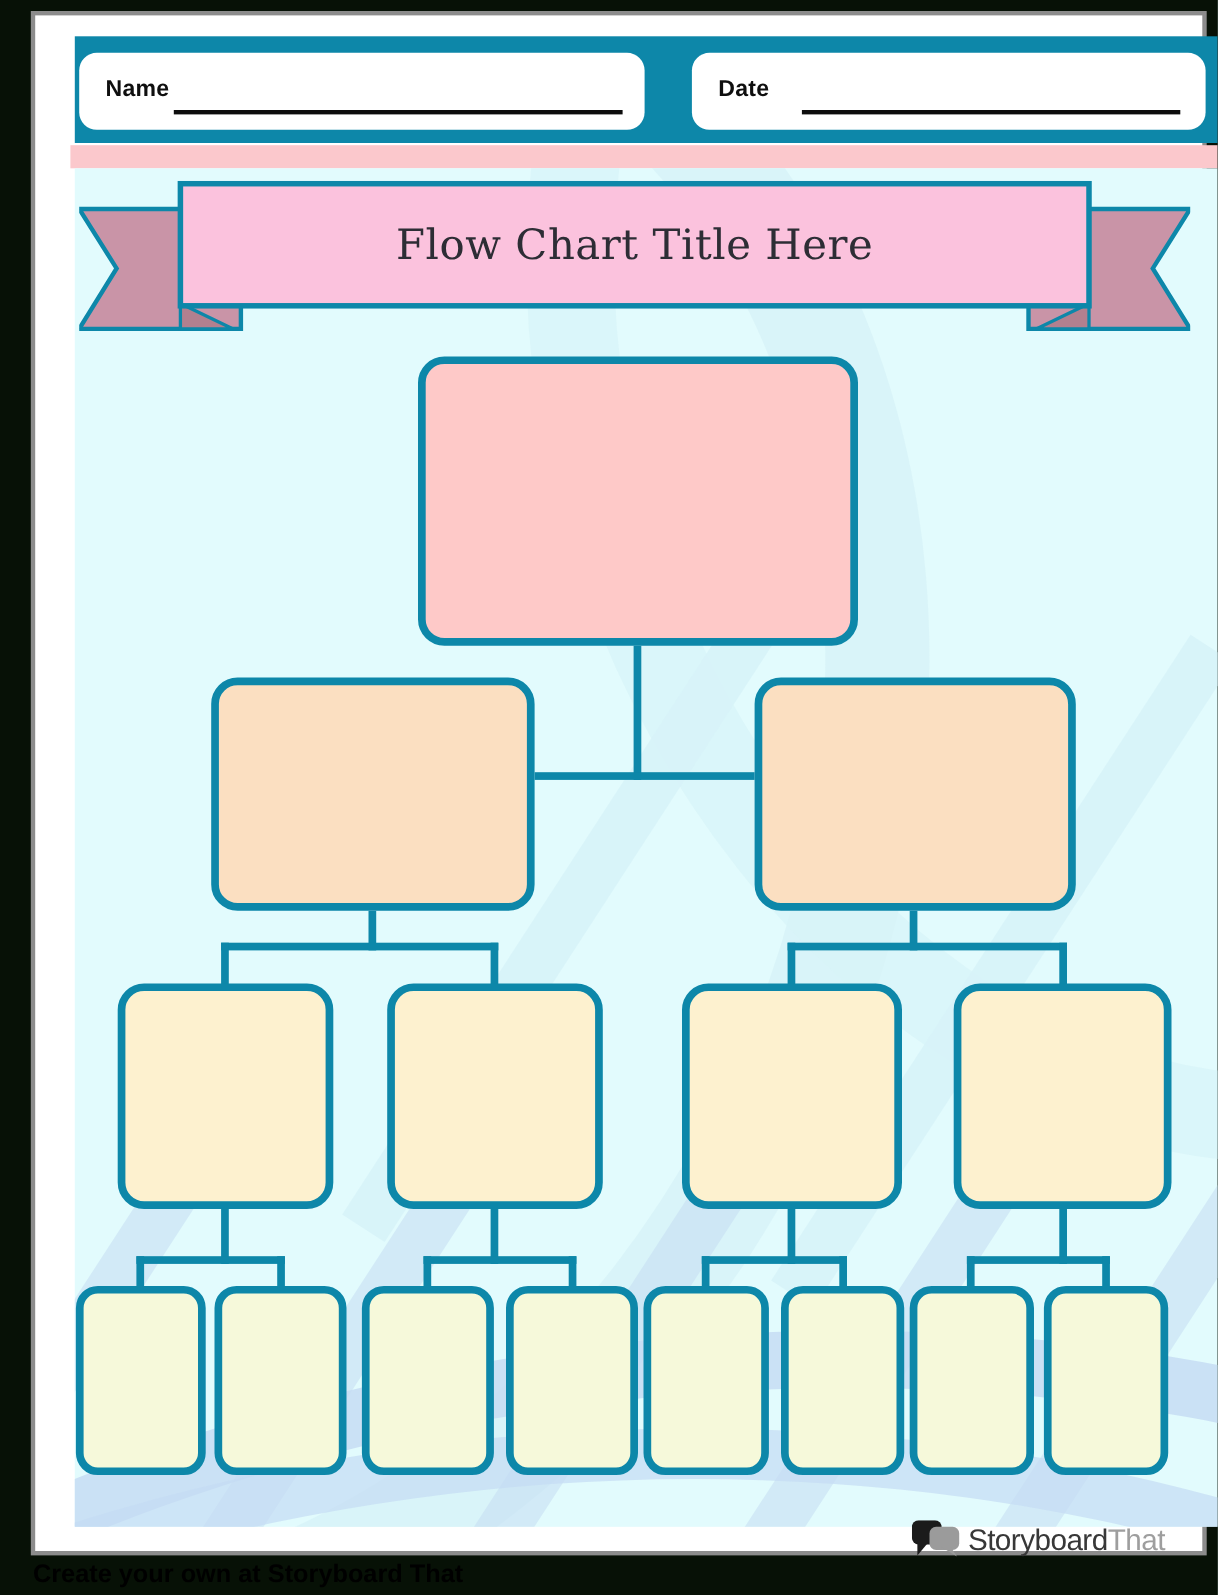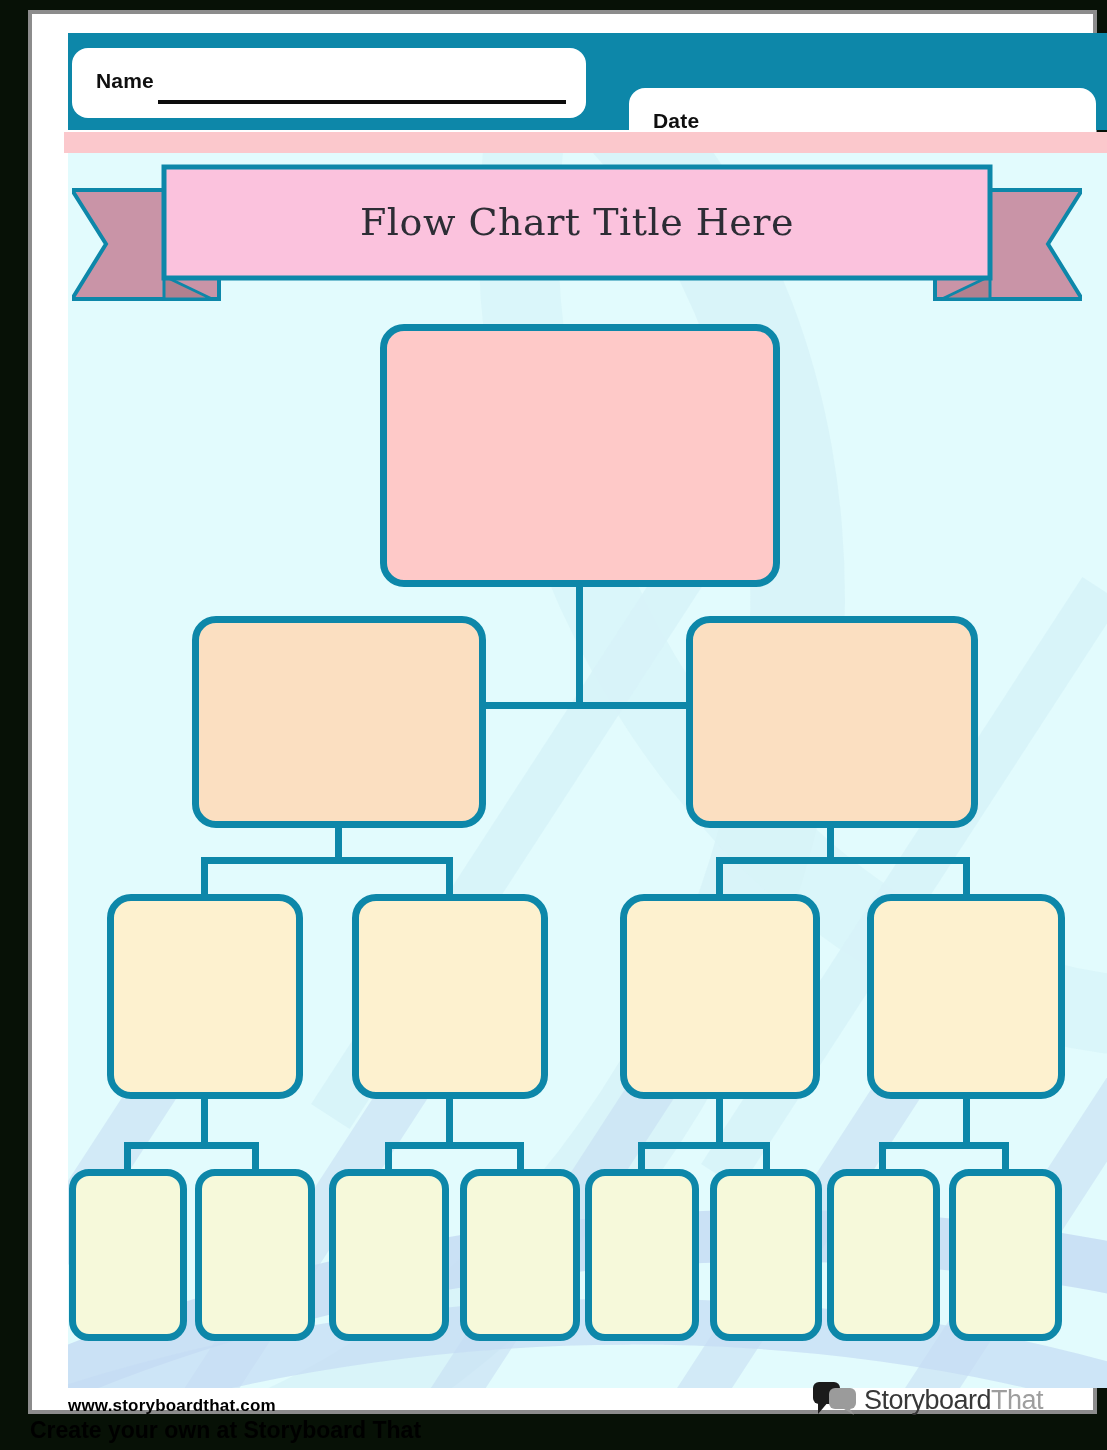--- a/index.html
+++ b/index.html
@@ -30,37 +30,37 @@
   
   .node{position:absolute;border:7px solid var(--teal,#0d87a9);border-radius:24px;box-sizing:border-box;}
   .l1{background:var(--level1_fill,#fec9c8);}
   .l2{background:var(--level2_fill,#fbdfc1);}
   .l3{background:var(--level3_fill,#fdf1cf);}
   .l4{background:var(--level4_fill,#f6f9da);border-radius:20px;}
   .conn{position:absolute;background:var(--teal,#0d87a9);}
   
   .website{position:absolute;left:36px;top:1376px;height:32px;line-height:32px;
         font-weight:bold;font-size:17px;color:#000;letter-spacing:.2px;}
-  .logo{position:absolute;right:50px;top:1368px;height:36px;display:flex;align-items:center;gap:7px;}
+  .logo{position:absolute;right:34px;top:1368px;height:36px;display:flex;align-items:center;gap:7px;}
   .logo-text{font-size:27px;letter-spacing:-.5px;color:var(--logo_dark,#383838);}
   .logo-text .lt2{color:var(--logo_gray,#9e9e9e);}
   .tagline{position:absolute;left:30px;top:1417px;font-weight:bold;font-size:23px;color:var(--tagline_text,#000);}
 </style>
 </head>
 <body>
 
 <div class="screen">
   <div class="page">
 
     <div class="header-bar">
       <div class="field-box" style="left:4px;width:514px;">
         <span class="lbl">Name</span>
         <span class="line" style="left:86px;width:408px;"></span>
       </div>
-      <div class="field-box" style="left:561px;width:467px;margin-top:40px;">
+      <div class="field-box" style="left:561px;width:467px;">
         <span class="lbl">Date</span>
         <span class="line" style="left:100px;width:344px;"></span>
       </div>
     </div>
     <div class="pink-strip"></div>
 
     <div class="canvas">
       <div class="sw arc" style="left:-640px;top:-280px;width:1200px;height:1500px;border-width:95px;border-color:var(--swoosh_light);opacity:.8;transform:rotate(24deg);"></div>
       <div class="sw arc" style="left:430px;top:-540px;width:1000px;height:1300px;border-width:80px;border-color:var(--swoosh_light);opacity:.7;transform:rotate(-20deg);"></div>
       <div class="sw stripe pale" style="left:430px;top:320px;"></div>
@@ -127,21 +127,20 @@
 
     <div class="node l4" style="left:37px;top:1155px;width:118px;height:172px;"></div>
     <div class="node l4" style="left:163px;top:1155px;width:120px;height:172px;"></div>
     <div class="node l4" style="left:297px;top:1155px;width:120px;height:172px;"></div>
     <div class="node l4" style="left:428px;top:1155px;width:120px;height:172px;"></div>
     <div class="node l4" style="left:553px;top:1155px;width:114px;height:172px;"></div>
     <div class="node l4" style="left:678px;top:1155px;width:112px;height:172px;"></div>
     <div class="node l4" style="left:795px;top:1155px;width:113px;height:172px;"></div>
     <div class="node l4" style="left:917px;top:1155px;width:113px;height:172px;"></div>
 
-    <div class="website">www.storyboardthat.com</div>
     <div class="logo">
       <svg width="44" height="36" viewBox="0 0 44 36">
         <rect x="0" y="0" width="27" height="22" rx="6" fill="#1b1b1b"></rect>
         <polygon points="5,19 5,32 16,19" fill="#1b1b1b"></polygon>
         <rect x="16" y="6" width="27" height="21" rx="6" fill="#9b9b9b"></rect>
         <polygon points="35,24 41,33 26,24" fill="#9b9b9b"></polygon>
       </svg>
       <span class="logo-text"><span class="lt1">Storyboard</span><span class="lt2">That</span></span>
     </div>
   </div>

